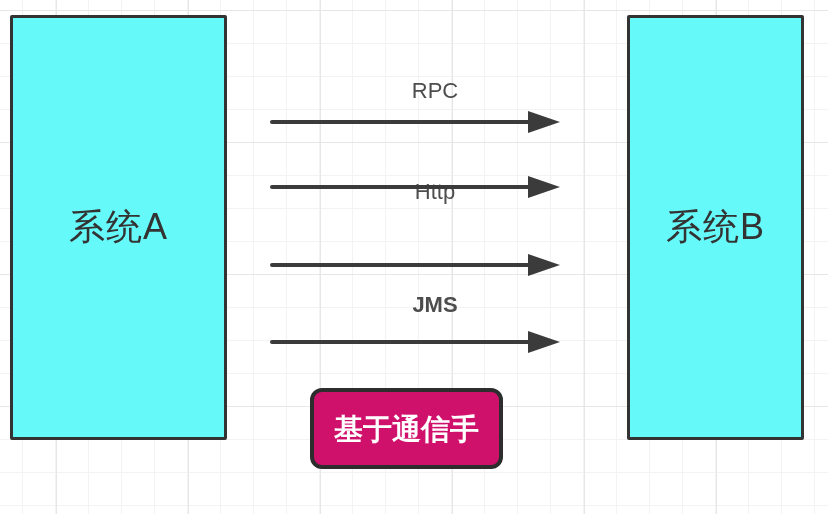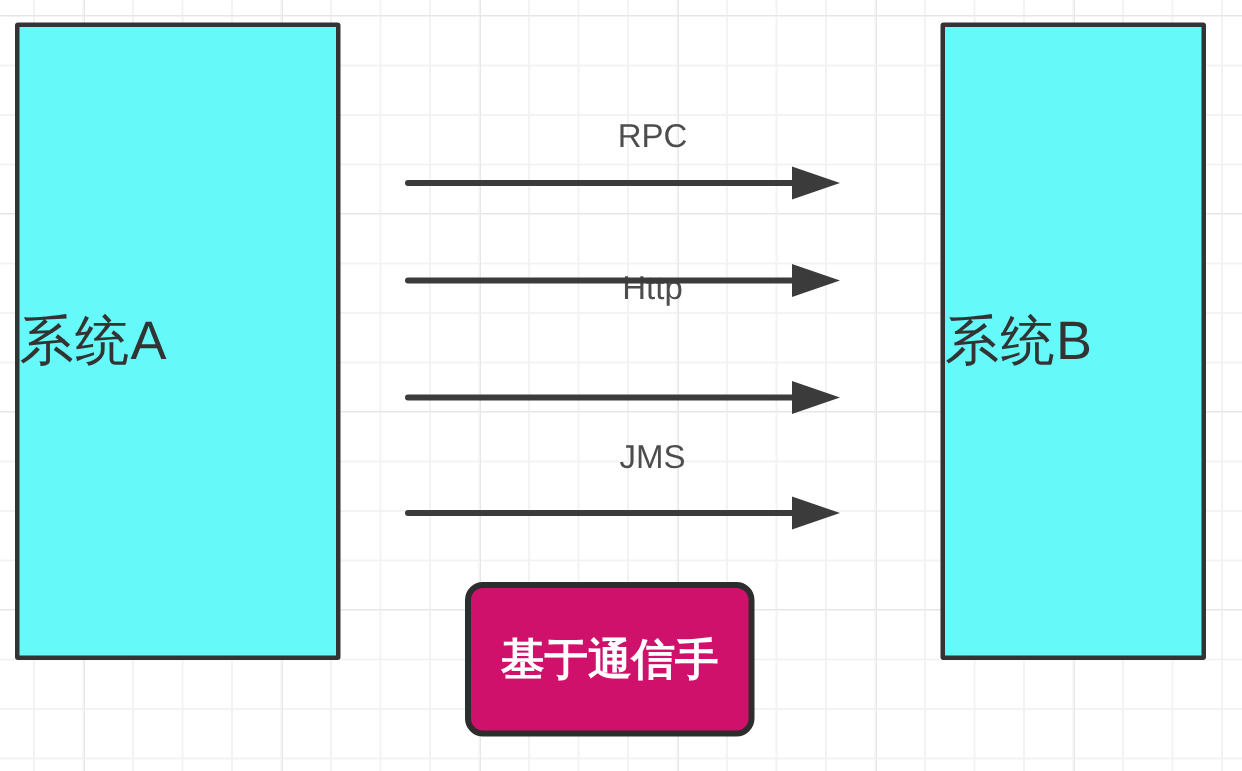--- a/index.html
+++ b/index.html
@@ -24,21 +24,21 @@
 
   
   .node {
     position: absolute;
     box-sizing: border-box;
     background: var(--node-fill, #66f9f9);
     border: 3px solid var(--node-border, #333333);
     border-radius: 2px;
     display: flex;
     align-items: center;
-    justify-content: flex-start;
+    justify-content: center;
   }
   .node-a { left: 10px;  top: 15px; width: 217px; height: 425px; }
   .node-b { left: 627px; top: 15px; width: 177px; height: 425px; }
   .node-label {
     font-size: 36px;
     color: var(--node-text, #333333);
     letter-spacing: 1px;
     white-space: nowrap;
   }
 
@@ -79,29 +79,29 @@
     width: 200px;
     text-align: center;
     font-size: 22px;
     line-height: 30px;
     color: var(--label-text, #4d4d4d);
     white-space: nowrap;
   }
   .label-1 { top: 76px; }
   .label-2 { top: 158px; margin-top: 19px; }
   .label-3 { top: 222px; }
-  .label-4 { top: 290px; }
+  .label-4 { top: 290px; font-weight: bold; }
 
   
   .badge {
     position: absolute;
     left: 310px;
     top: 388px;
     width: 193px;
-    height: 103px;
+    height: 81px;
     box-sizing: border-box;
     background: var(--badge-fill, #d0116c);
     border: 4px solid var(--badge-border, #2d2d2d);
     border-radius: 12px;
     display: flex;
     flex-direction: column;
     align-items: center;
     justify-content: center;
   }
   .badge-line {

